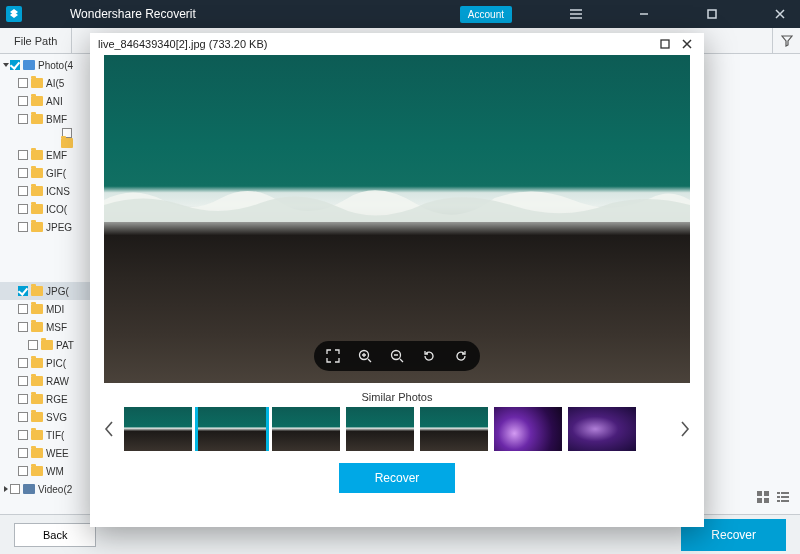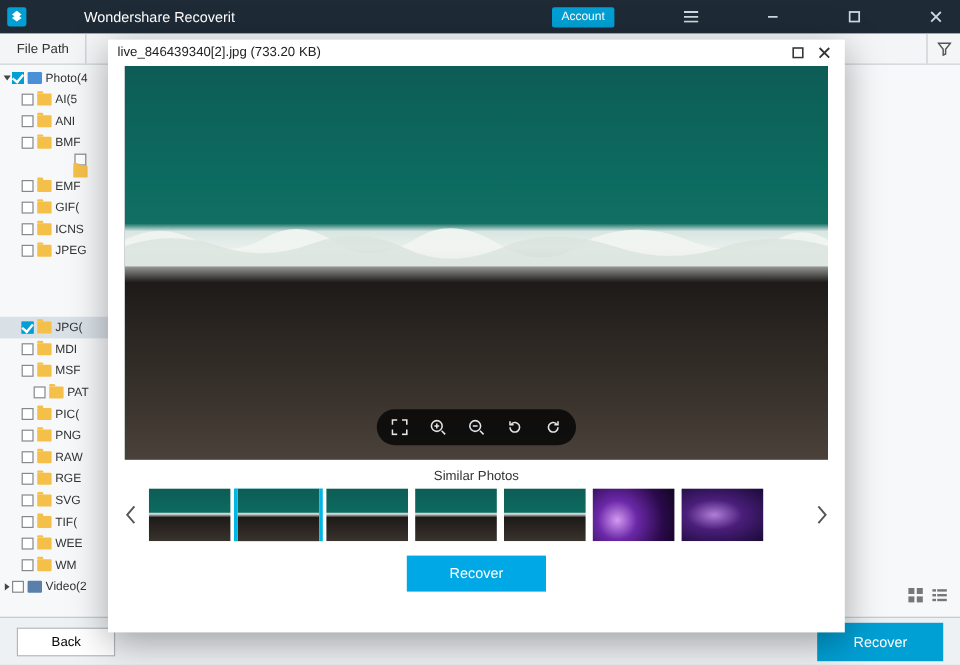--- a/index.html
+++ b/index.html
@@ -139,20 +139,25 @@
             <span class="lbl">GIF(</span>
           </div>
           <div class="trow" style="padding-left: 18px;">
             <span class="cbx"></span>
             <span class="fico"></span>
             <span class="lbl">ICNS</span>
           </div>
           <div class="trow" style="padding-left: 18px;">
             <span class="cbx"></span>
             <span class="fico"></span>
+            <span class="lbl">ICO(</span>
+          </div>
+          <div class="trow" style="padding-left: 18px;">
+            <span class="cbx"></span>
+            <span class="fico"></span>
             <span class="lbl">JPEG</span>
           </div>
           <div class="trow sel" style="padding-left: 18px; margin-top: 46px;">
             <span class="cbx chk"></span>
             <span class="fico"></span>
             <span class="lbl">JPG(</span>
           </div>
           <div class="trow" style="padding-left: 18px;">
             <span class="cbx"></span>
             <span class="fico"></span>
@@ -165,25 +170,20 @@
           </div>
           <div class="trow" style="padding-left: 28px;">
             <span class="cbx"></span>
             <span class="fico"></span>
             <span class="lbl">PAT</span>
           </div>
           <div class="trow" style="padding-left: 18px;">
             <span class="cbx"></span>
             <span class="fico"></span>
             <span class="lbl">PIC(</span>
-          </div>
-          <div class="trow" style="padding-left: 18px;">
-            <span class="cbx"></span>
-            <span class="fico"></span>
-            <span class="lbl">PNG</span>
           </div>
           <div class="trow" style="padding-left: 18px;">
             <span class="cbx"></span>
             <span class="fico"></span>
             <span class="lbl">RAW</span>
           </div>
           <div class="trow" style="padding-left: 18px;">
             <span class="cbx"></span>
             <span class="fico"></span>
             <span class="lbl">RGE</span>

